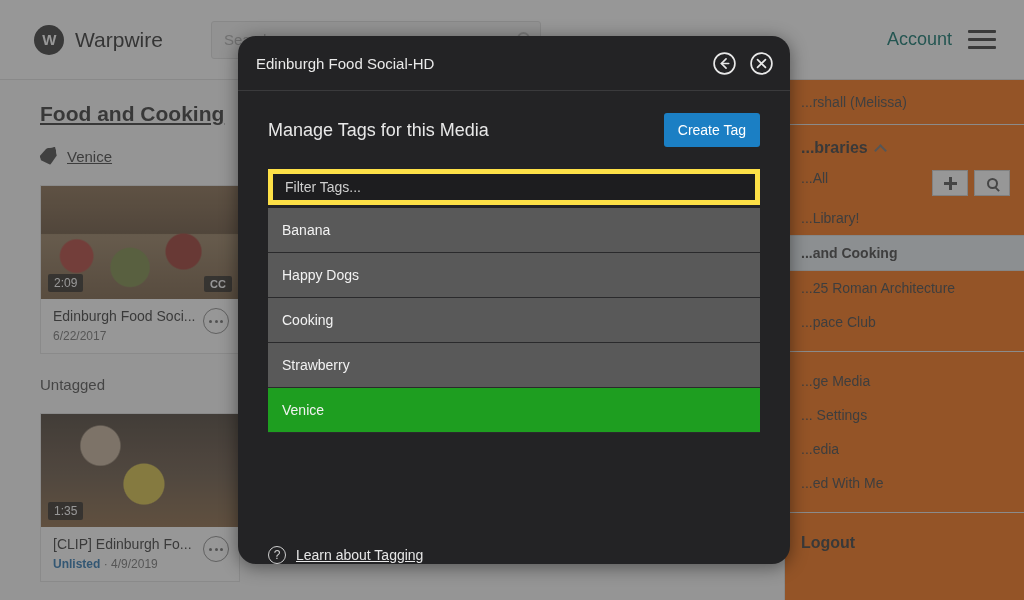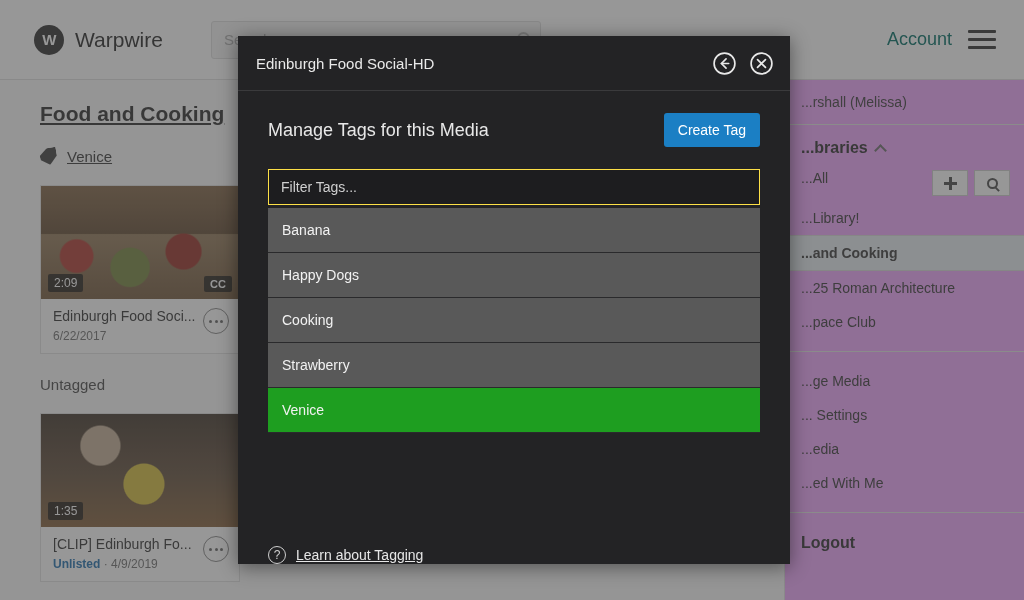--- a/index.html
+++ b/index.html
@@ -107,21 +107,21 @@
     width: 26px; height: 26px; border-radius: 50%; border: 1.5px solid #8d8d8d;
     display: flex; align-items: center; justify-content: center; gap: 2.5px;
     flex: 0 0 auto; margin-left: 6px;
   }
   .kebab i { width: 3px; height: 3px; border-radius: 50%; background: #6e6e6e; display: block; }
   .section-label { font-size: 15px; color: #555; margin: 22px 0 4px; }
 
   
   .sidebar {
     position: absolute; top: 80px; right: 0; bottom: 0; width: 240px;
-    background: #f0abfc; border-left: 1px solid #e4e4e4;
+    background: #f97316; border-left: 1px solid #e4e4e4;
     font-size: 14px; color: #454545;
   }
   .sb-user { padding: 14px 16px; border-bottom: 1px solid #e7e7e7; color: #4a4a4a; }
   .sb-head {
     display: flex; align-items: center; gap: 8px;
     padding: 14px 16px 8px; font-weight: bold; font-size: 16px; color: #3b3b3b;
   }
   .chevron-up {
     width: 9px; height: 9px; border-left: 2px solid #777; border-top: 2px solid #777;
     transform: rotate(45deg); margin-top: 4px;
@@ -148,41 +148,42 @@
   .sb-logout { padding: 9px 16px; font-weight: bold; font-size: 16px; color: #3b3b3b; }
 
   
   #dim-overlay { position: absolute; inset: 0; background: rgba(55,55,55,0.52); }
 
   
   #modal {
     position: absolute; left: 238px; top: 36px; width: 552px; height: 528px;
     background: #232325; display: flex; flex-direction: column;
     box-shadow: 0 3px 18px rgba(0,0,0,0.45);
+    border-radius: 18px;
   }
   .modal-head {
     height: 55px; flex: 0 0 auto; display: flex; align-items: center;
     padding: 0 16px 0 18px; border-bottom: 1px solid #3a3a3c;
   }
   .modal-title { color: #e9e9e9; font-size: 15px; }
   .modal-head-actions { margin-left: auto; display: flex; gap: 12px; }
   .circ-btn { width: 25px; height: 25px; }
 
   .modal-body { flex: 1; padding: 22px 30px 0 30px; overflow: hidden; }
   .modal-subhead { display: flex; align-items: center; margin-bottom: 22px; }
   .modal-subtitle { color: #e8e8e8; font-size: 18px; }
   .create-tag-btn {
     margin-left: auto; background: #1b7fc4; color: #fff;
     font-size: 14px; padding: 9px 14px; border: none; border-radius: 3px;
     font-family: "Liberation Sans", sans-serif; cursor: pointer;
   }
 
   .filter-input {
     width: 100%; height: 36px; background: #1d1d1f;
-    border: 1px solid #fde047; color: #ddd; font-size: 14px;
+    border: 5px solid #fde047; color: #ddd; font-size: 14px;
     padding: 0 12px; font-family: "Liberation Sans", sans-serif;
   }
   .filter-input::placeholder { color: #cfcfcf; }
 
   .tag-list { margin-top: 3px; }
   .tag-item {
     height: 45px; display: flex; align-items: center; padding: 0 14px;
     color: #f2f2f2; font-size: 14px; cursor: pointer;
     border-bottom: 1px solid #2a2a2c;
   }

